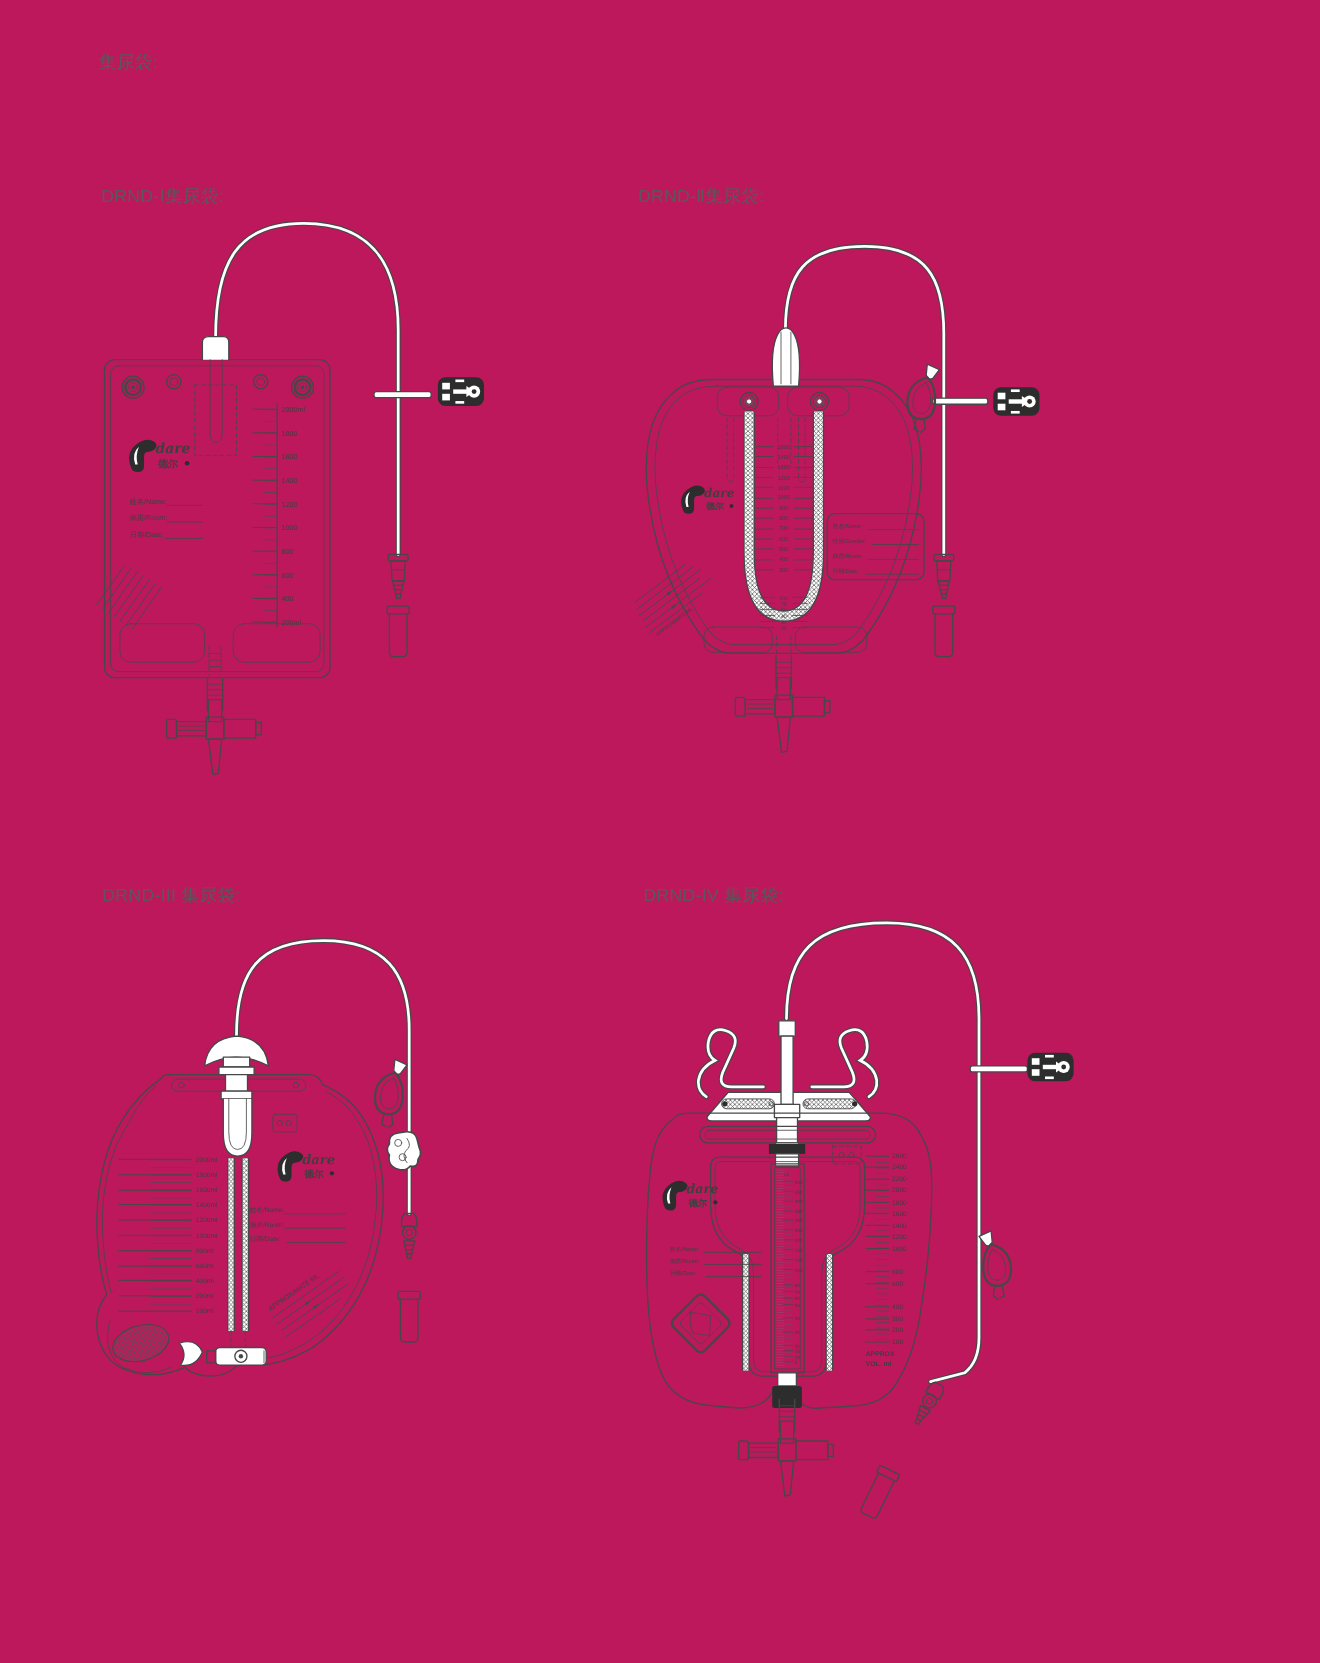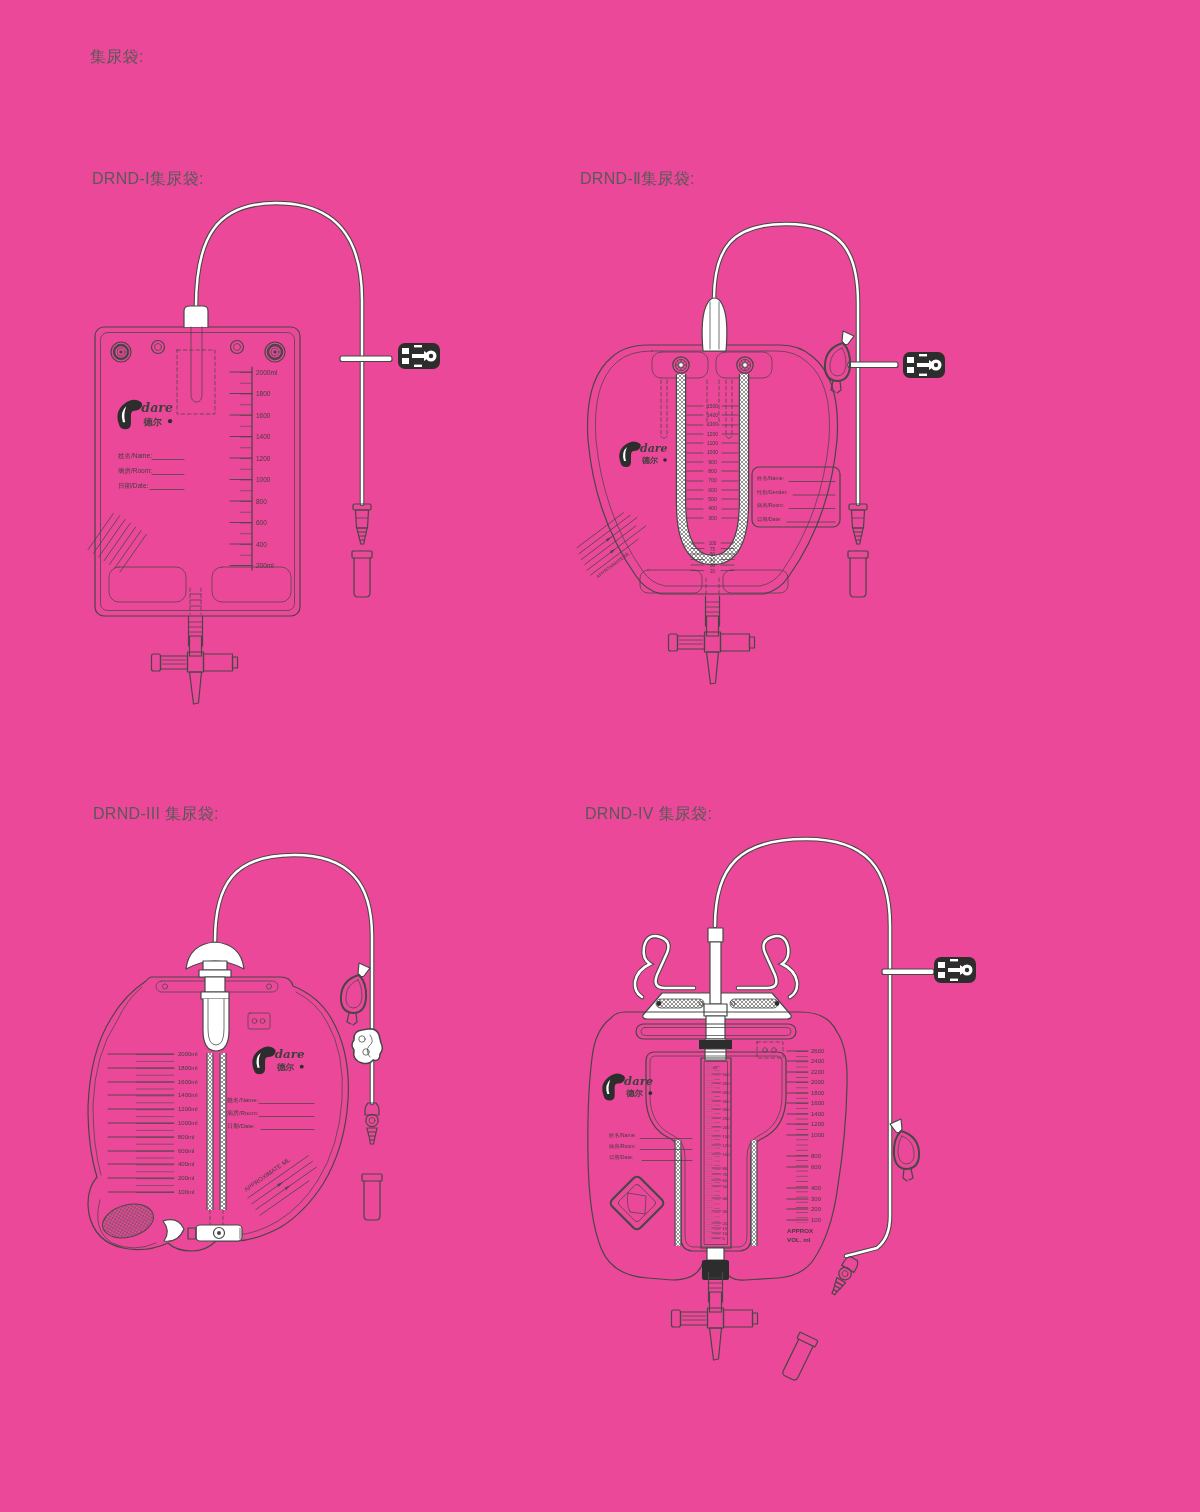--- a/index.html
+++ b/index.html
@@ -1,16 +1,16 @@
 <!DOCTYPE html>
 <html><head>
 <meta charset="utf-8">
 <style>
   html,body{margin:0;padding:0;background:#fff}
-  .page{position:relative;width:1200px;height:1512px;background:#ec4899;overflow:hidden}
+  .page{position:relative;width:1200px;height:1512px;background:#be185d;overflow:hidden}
   .page>svg{position:absolute;left:0;top:0}
   .ln{fill:none;stroke:#474747;stroke-width:1.2;stroke-linecap:round;stroke-linejoin:round}
   .thin{stroke-width:0.75}
   .dash{stroke-dasharray:3.5 2.8}
   .wfill{fill:#fff}
   .tube-o{fill:none;stroke:#474747;stroke-width:4.6;stroke-linecap:round}
   .tube-i{fill:none;stroke:#fff;stroke-width:2.5;stroke-linecap:round}
   .xho{fill:none;stroke:#474747;stroke-width:10.5}
   .xhw{fill:none;stroke:#fff;stroke-width:8}
   .xhp{fill:none;stroke:url(#xh);stroke-width:8}

